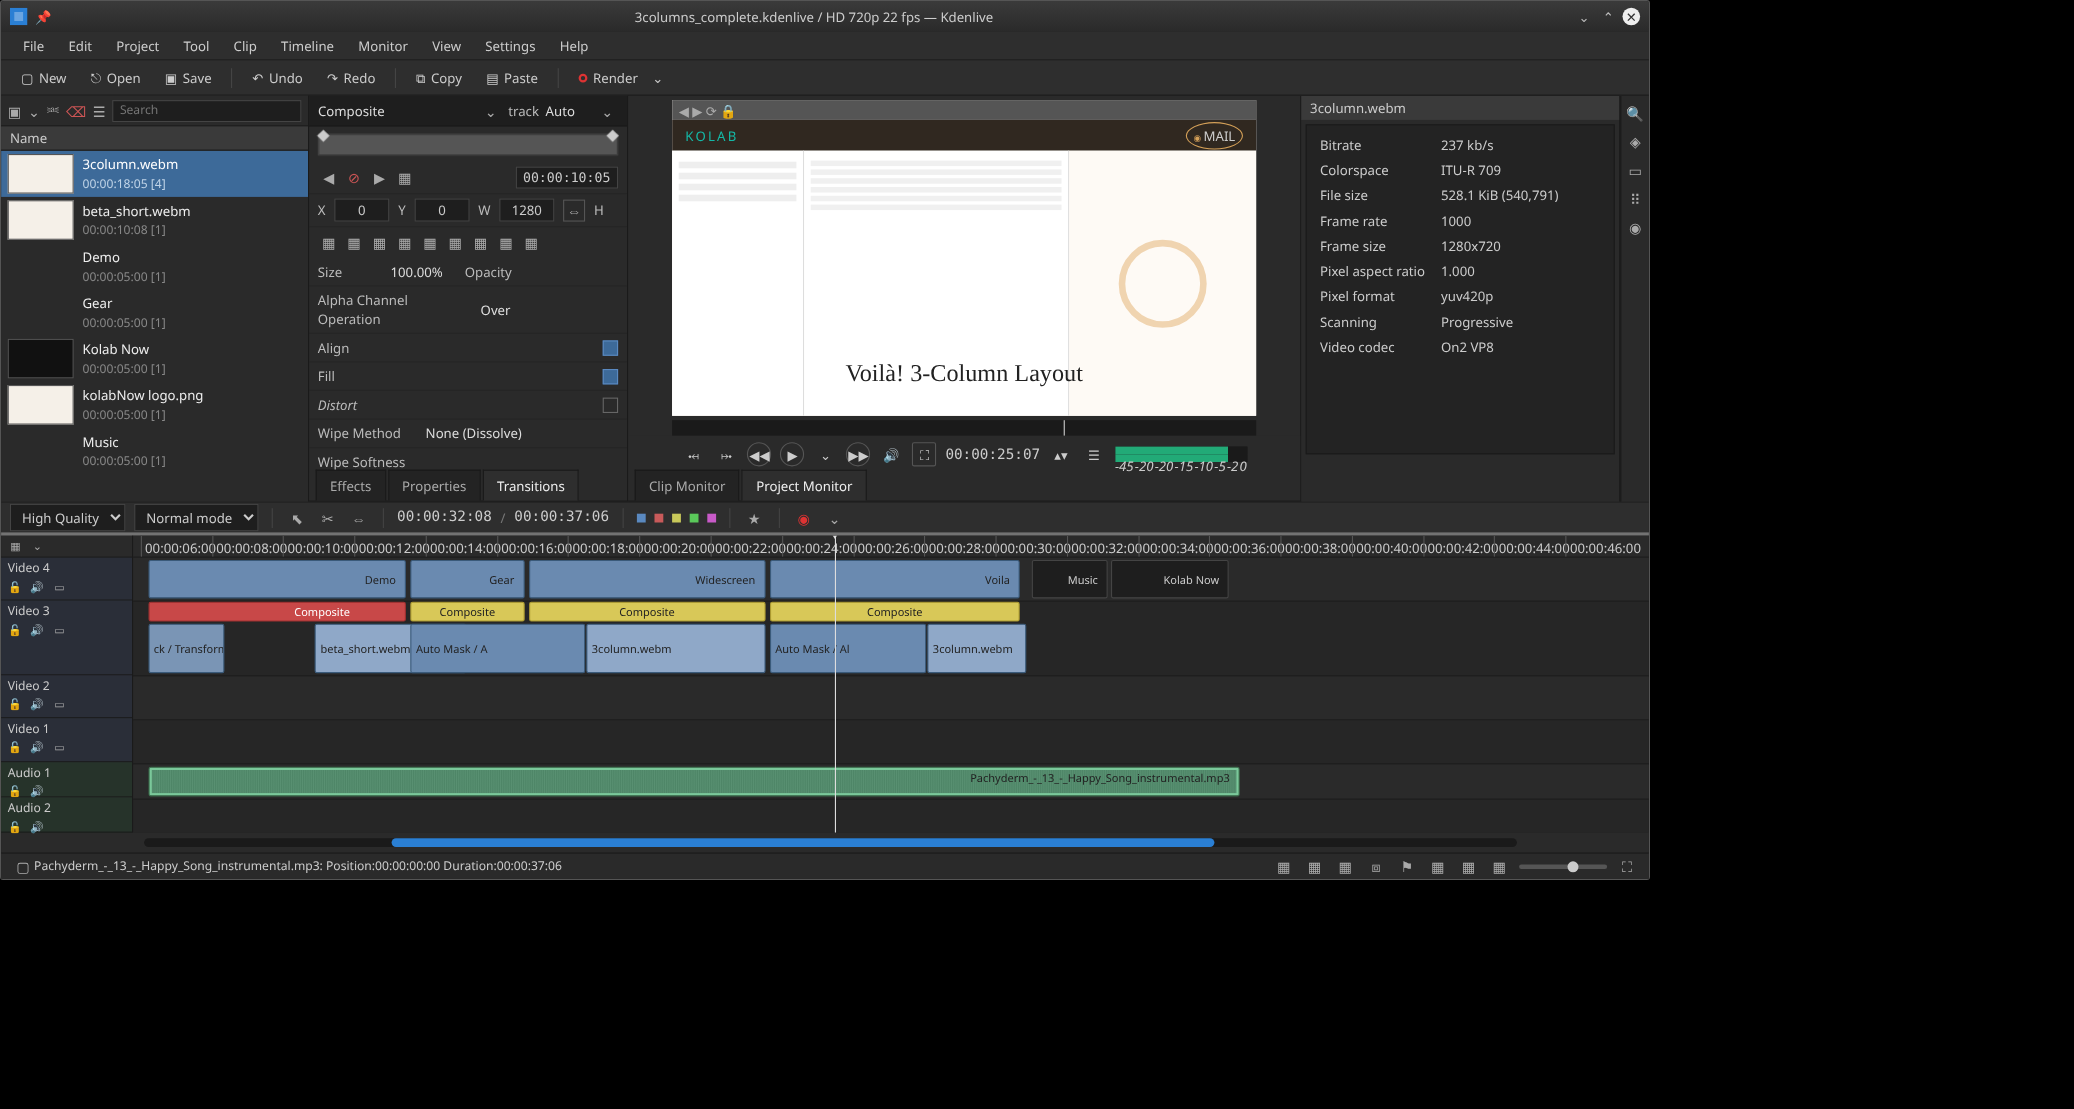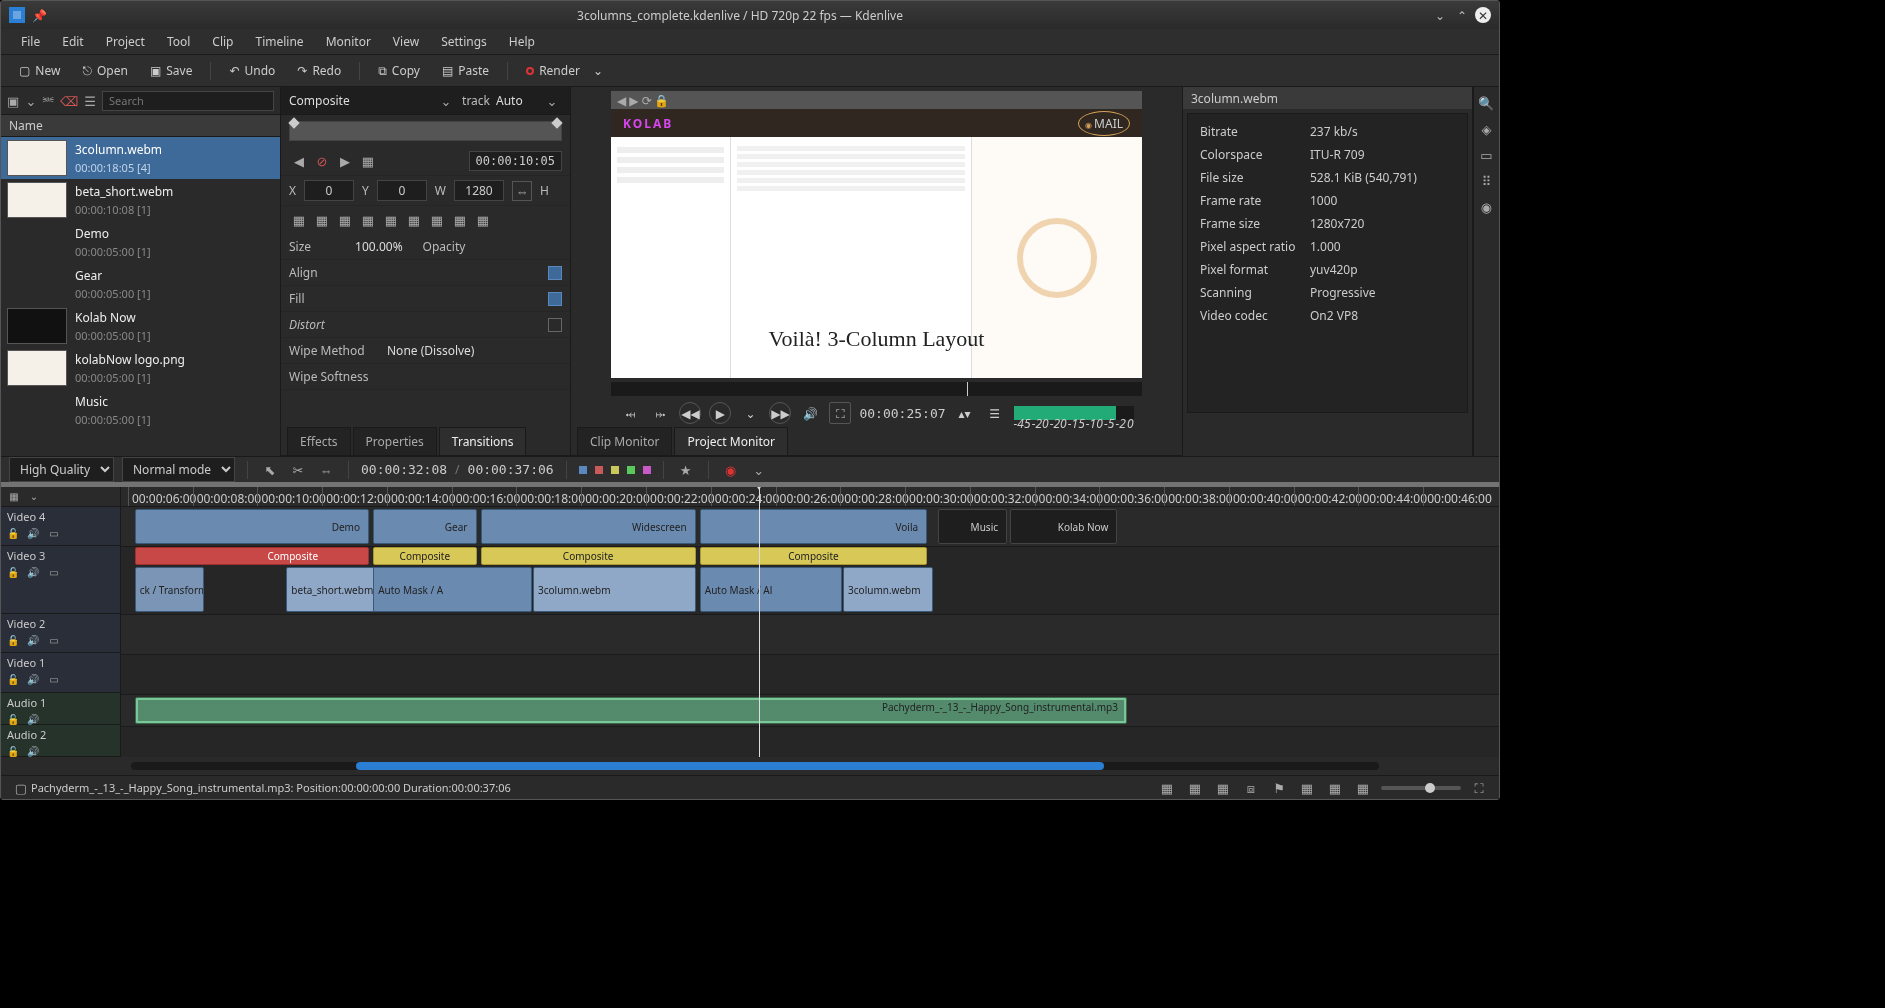--- a/index.html
+++ b/index.html
@@ -72,21 +72,21 @@
 .props-title{height:22px;background:#3a3a3a;padding:0 8px;display:flex;align-items:center;color:#ccc;}
 .props-body{padding:6px;}
 .props-row{display:flex;padding:3px 6px;}
 .props-key{width:110px;color:#ccc;}
 .props-val{color:#ccc;}
 .right-iconbar{width:26px;background:#2a2a2a;display:flex;flex-direction:column;gap:6px;padding:6px 0;align-items:center;border-left:1px solid #1a1a1a;}
 .tabs{height:26px;background:#2a2a2a;display:flex;align-items:flex-end;padding:0 6px;border-bottom:1px solid #1a1a1a;}
 .tab{padding:5px 12px;background:#232323;border:1px solid #1a1a1a;border-bottom:none;color:#aaa;cursor:pointer;margin-right:2px;}
 .tab.active{background:#2e2e2e;color:#eee;}
 .timeline-area{flex:1;display:flex;flex-direction:column;background:#2a2a2a;min-height:0;}
-.tl-toolbar{height:30px;background:#2e2e2e;display:flex;align-items:center;padding:0 8px;gap:8px;border-bottom:5px solid #737373;}
+.tl-toolbar{height:30px;background:#2e2e2e;display:flex;align-items:center;padding:0 8px;gap:8px;border-bottom:3px solid #737373;}
 .tl-select{background:#1e1e1e;border:1px solid #444;color:#ccc;padding:2px 6px;}
 .tl-body{flex:1;display:flex;min-height:0;position:relative;}
 .track-headers{width:120px;background:#2a2a2a;border-right:1px solid #1a1a1a;display:flex;flex-direction:column;}
 .track-header{border-bottom:1px solid #1a1a1a;display:flex;flex-direction:column;padding:2px 6px;gap:2px;}
 .track-header.video{height:40px;background:#2a2e38;}
 .track-header.video.expanded{height:68px;}
 .track-header.audio{height:32px;background:#26332a;}
 .track-name{color:#ccc;font-size:11px;}
 .track-icons{display:flex;gap:6px;}
 .ti{width:14px;height:14px;display:inline-flex;align-items:center;justify-content:center;color:#aaa;font-size:10px;cursor:pointer;}
@@ -304,20 +304,24 @@
             <span class="small-icon">▦</span>
             <span class="small-icon">▦</span>
             <span class="small-icon">▦</span>
           </div>
           <div class="eff-row">
             <span class="eff-label">Size</span>
             <span class="eff-val" style="margin-left:36px;">100.00%</span>
             <span class="eff-label" style="margin-left:12px;">Opacity</span>
           </div>
           <div class="eff-row">
+            <span class="eff-label" style="width:140px;">Alpha Channel Operation</span>
+            <span class="eff-val">Over</span>
+          </div>
+          <div class="eff-row">
               <span class="eff-label" style="flex:1;">Align</span>
               <span class="checkbox"></span>
             </div>
           <div class="eff-row">
               <span class="eff-label" style="flex:1;">Fill</span>
               <span class="checkbox"></span>
             </div>
           <div class="eff-row">
               <span class="eff-label" style="flex:1;font-style:italic;">Distort</span>
               <span class="checkbox empty"></span>
@@ -338,21 +342,21 @@
         </div>
       </div>
 
       <div class="panel monitor">
         <div class="monitor-display">
           <div class="fake-webapp">
             <div class="fake-topbar">
                 <span style="color:#aaa;">◀ ▶ ⟳ 🔒</span>
               </div>
             <div class="fake-header">
-              <span style="color:#d946ef;font-weight:bold;letter-spacing:2px;">KOLAB</span>
+              <span style="color:#14b8a6;font-weight:normal;letter-spacing:2px;">KOLAB</span>
               <span style="color:#d4a058;border:1px solid #d4a058;border-radius:50%;padding:3px 6px;font-size:8px;">◉ <span>MAIL</span></span>
             </div>
             <div class="fake-body">
               <div class="fake-col fake-col1">
                   <div style="padding:6px;">
                     <div style="height:6px;background:#eee;margin:4px 0;"></div>
                     <div style="height:6px;background:#eee;margin:4px 0;"></div>
                     <div style="height:6px;background:#eee;margin:4px 0;"></div>
                     <div style="height:6px;background:#eee;margin:4px 0;"></div>
                   </div>

